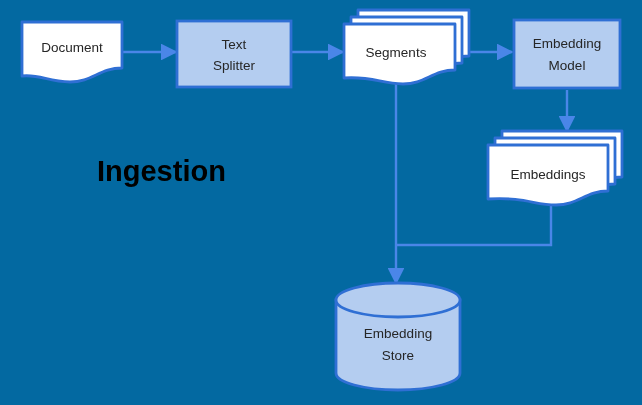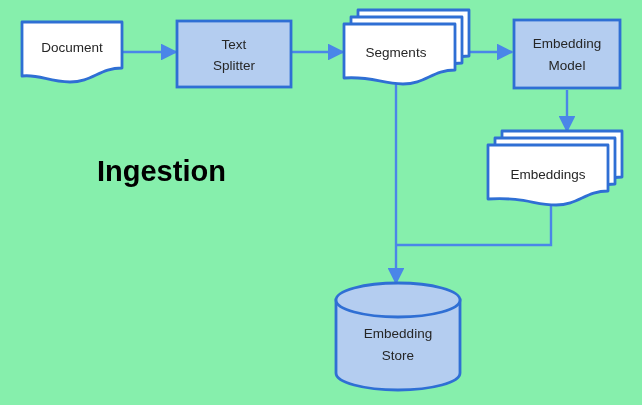--- a/index.html
+++ b/index.html
@@ -10,21 +10,21 @@
   body {
     width: 642px;
     height: 405px;
     font-family: "Liberation Sans", sans-serif;
     overflow: hidden;
   }
   #canvas {
     position: relative;
     width: 642px;
     height: 405px;
-    background: #86efac;
+    background: #0369a1;
   }
   #diagram-svg {
     position: absolute;
     left: 0;
     top: 0;
     width: 642px;
     height: 405px;
   }
   .shape-label {
     fill: #262626;

